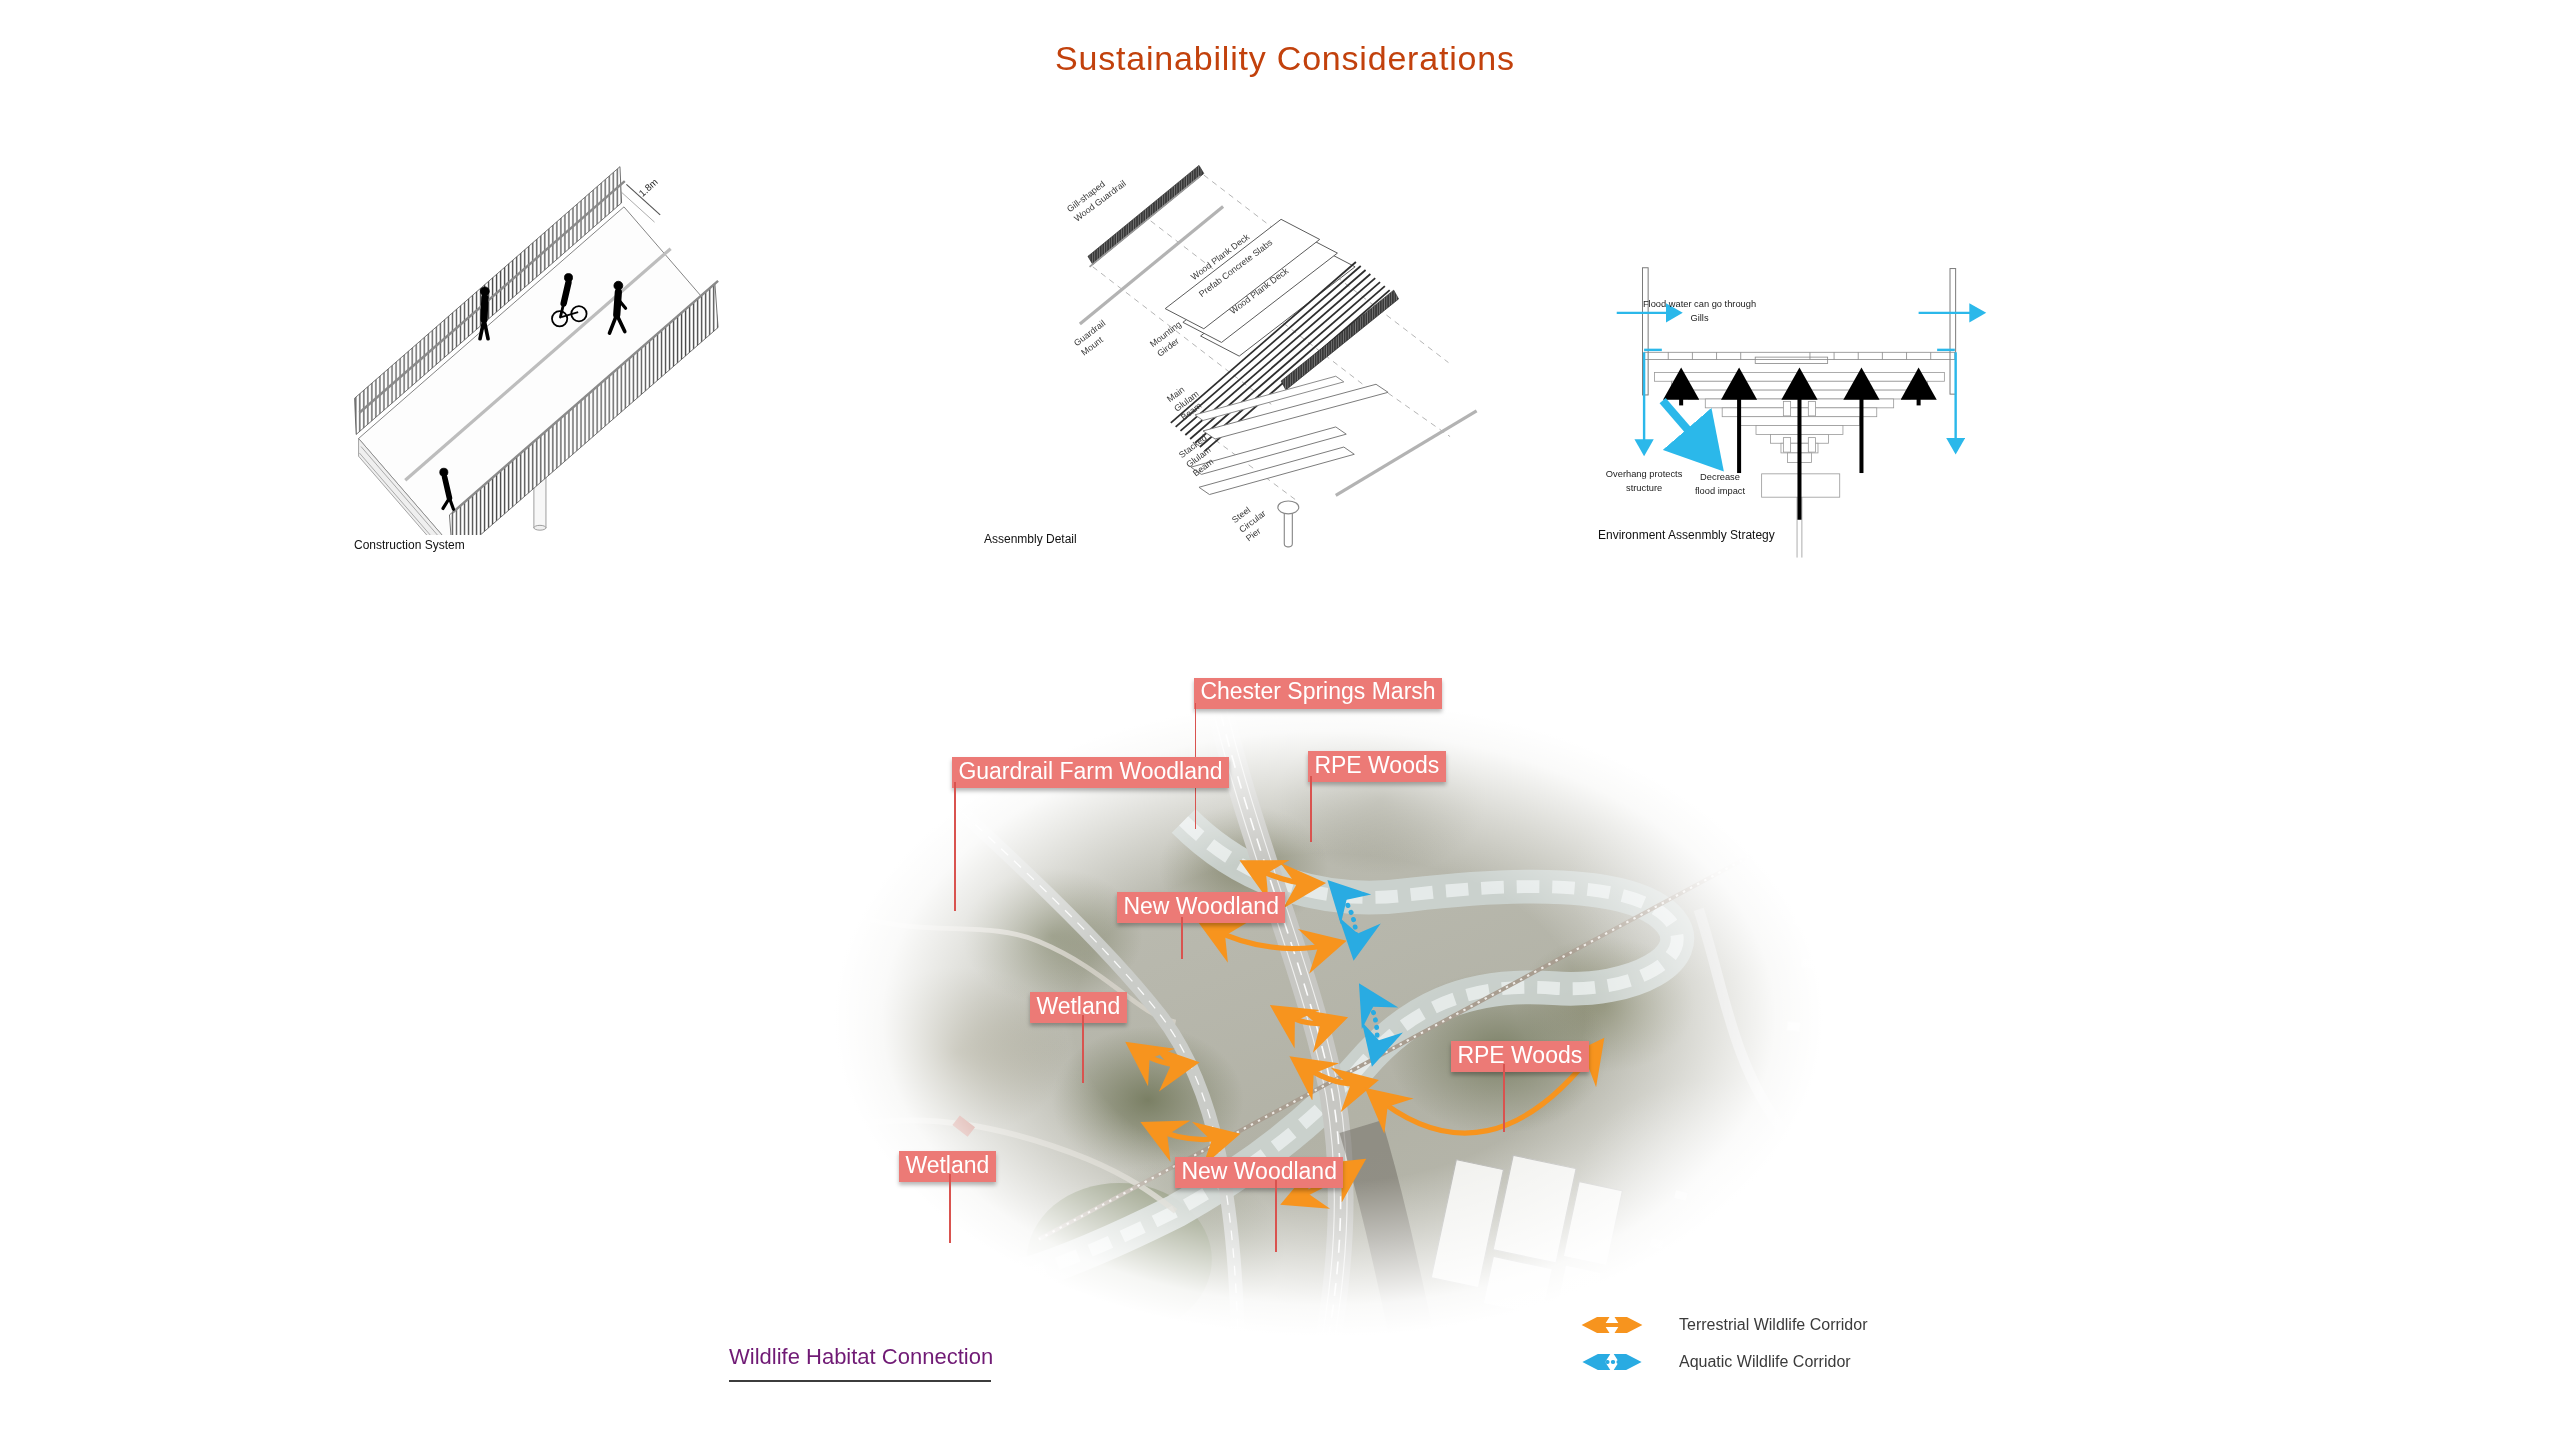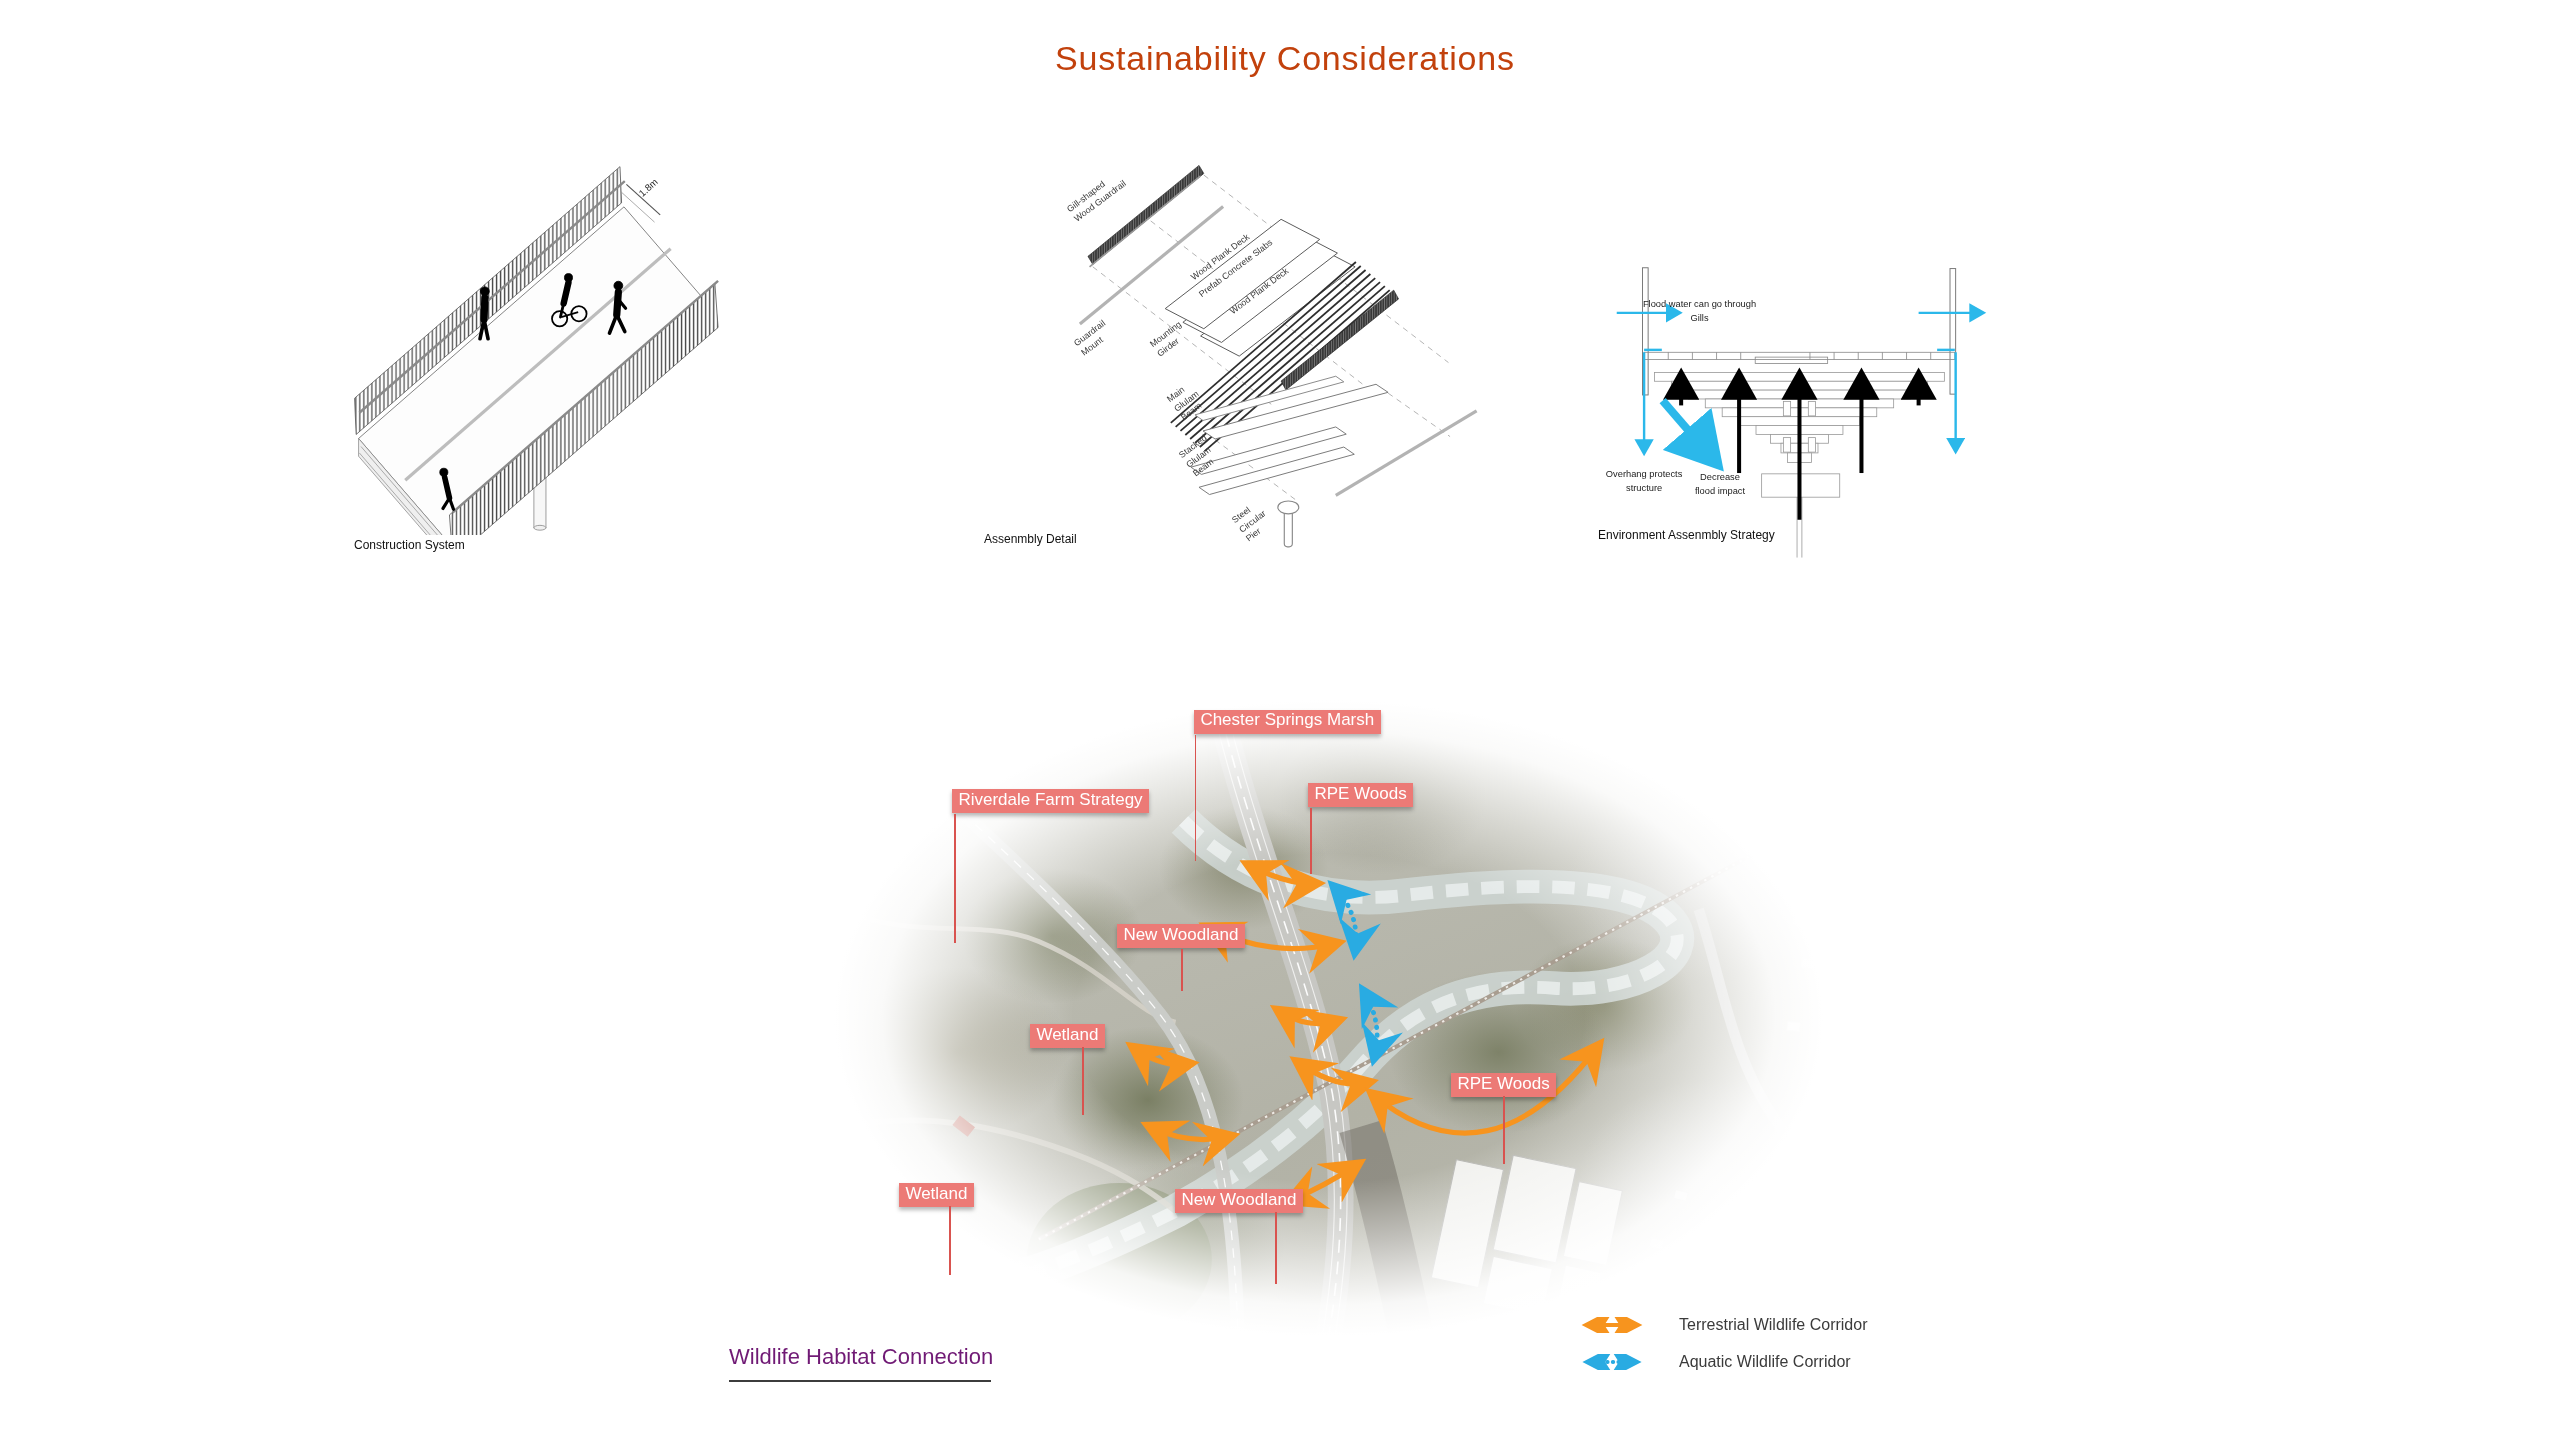--- a/index.html
+++ b/index.html
@@ -26,22 +26,22 @@
       radial-gradient(153px 113px at 66% 55%,rgba(117,122,94,.85) 0%,rgba(117,122,94,0) 72%),
       radial-gradient(129px 97px at 76% 48%,rgba(129,131,102,.8) 0%,rgba(129,131,102,0) 70%),
       radial-gradient(177px 129px at 85% 30%,rgba(201,201,196,.9) 0%,rgba(201,201,196,0) 75%),
       radial-gradient(177px 137px at 86% 74%,rgba(214,214,210,.9) 0%,rgba(214,214,210,0) 75%),
       radial-gradient(145px 105px at 55% 18%,rgba(150,150,134,.8) 0%,rgba(150,150,134,0) 72%),
       radial-gradient(161px 121px at 35% 84%,rgba(118,124,96,.85) 0%,rgba(118,124,96,0) 72%),
       linear-gradient(160deg,#c3c3ba 0%,#b2b2a6 60%,#bcbcb2 100%);}
   .map-vignette{position:absolute;left:0;top:0;width:100%;height:100%;pointer-events:none;
     background:radial-gradient(50% 50% at 50% 50%,rgba(255,255,255,0) 48%,
       rgba(255,255,255,.45) 66%,rgba(255,255,255,.93) 84%,#fff 93%);}
-  .map-label{position:absolute;background:#EC7A76;color:#fff;font-size:17px;font-weight:300;
-             padding:0.8px 6.4px 3.2px 6.4px;white-space:nowrap;box-shadow:0 3.2px 4px rgba(0,0,0,.28);margin-top:32px;}
+  .map-label{position:absolute;background:#EC7A76;color:#fff;font-size:23px;font-weight:300;
+             padding:0.8px 6.4px 3.2px 6.4px;white-space:nowrap;box-shadow:0 3.2px 4px rgba(0,0,0,.28);}
   .leader{position:absolute;width:1.6px;background:#D9534F;}
   
   .map-caption{left:729px;top:1344px;font-size:22px;font-weight:300;color:#701a75;}
   .cap-underline{left:729px;top:1380px;width:262px;height:1.6px;background:#3c3c3c;}
   .legend{left:1580px;top:1306px;width:338px;}
   .legend-row{display:flex;align-items:center;height:37px;}
   .legend-label{margin-left:35px;font-size:16px;color:#3b3b3b;font-weight:300;}
 </style>
 </head>
 <body>
@@ -379,21 +379,21 @@
         <path d="M 667,262 Q 700,296 693,342" marker-start="url(#mhB)" marker-end="url(#mhB)"></path>
         <path d="M 704,392 Q 728,432 717,474" marker-start="url(#mhB)" marker-end="url(#mhB)"></path>
       </g>
     </svg>
 
     <div class="map-label" style="left:397px;top:1.6px;">
       <span>Chester Springs Marsh</span>
       <div class="leader" style="left:0.8px;top:25px;height:126px;"></div>
     </div>
     <div class="map-label" style="left:155px;top:81px;">
-      <span>Riverdale Farm Strategy</span>
+      <span>Guardrail Farm Woodland</span>
       <div class="leader" style="left:2.4px;top:25px;height:129px;"></div>
     </div>
     <div class="map-label" style="left:511px;top:75px;">
       <span>RPE Woods</span>
       <div class="leader" style="left:2.4px;top:25px;height:66px;"></div>
     </div>
     <div class="map-label" style="left:320px;top:216px;">
       <span>New Woodland</span>
       <div class="leader" style="left:64px;top:25px;height:42px;"></div>
     </div>

